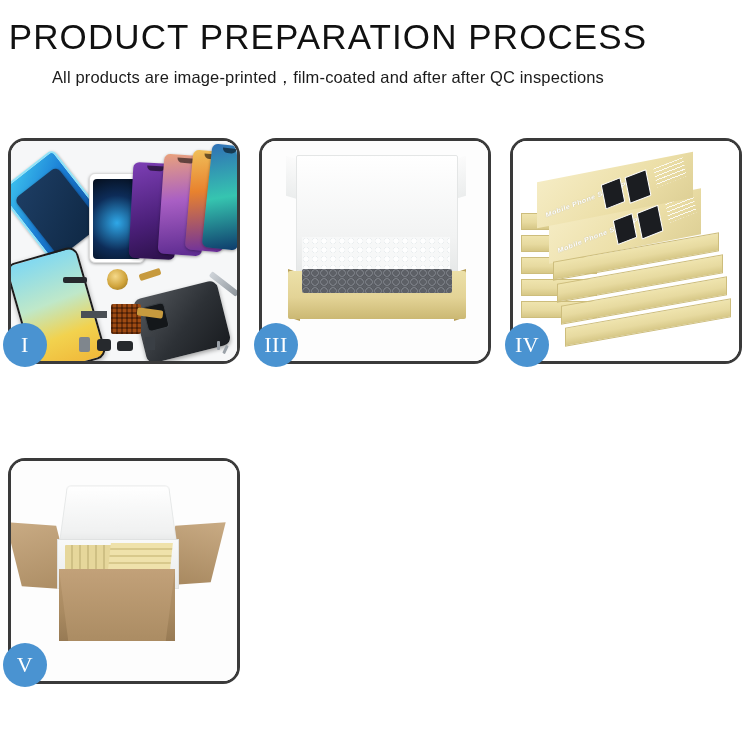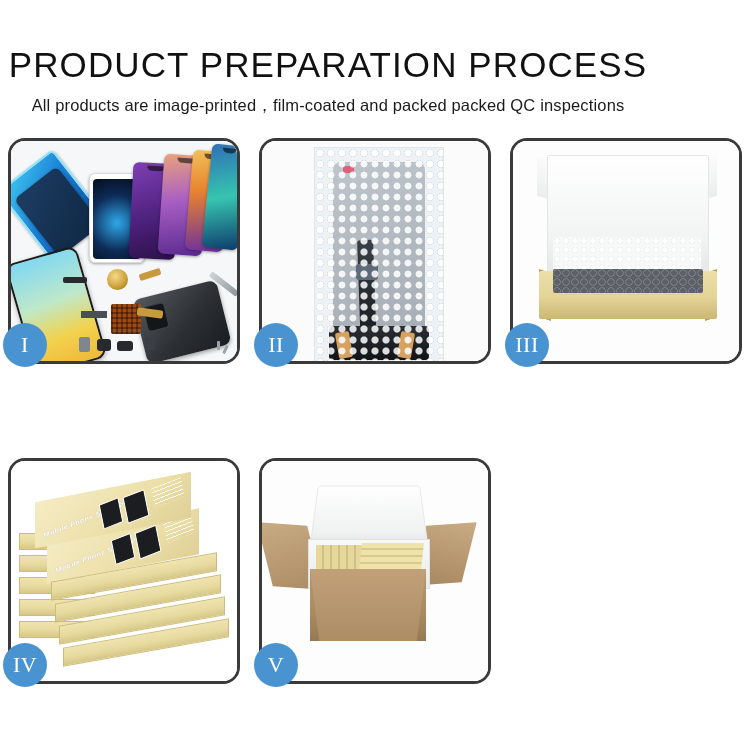--- a/index.html
+++ b/index.html
@@ -11,21 +11,21 @@
     width: 750px;
     height: 750px;
     font-family: "Liberation Sans", sans-serif;
     overflow: hidden;
     position: relative;
   }
 
   
   .header {
     width: 656px;
-    padding-top: 44px;
+    padding-top: 16px;
     text-align: center;
     box-sizing: border-box;
   }
   .page-title {
     font-family: "Liberation Sans", sans-serif;
     font-size: 35px;
     font-weight: 400;
     letter-spacing: 1.1px;
     color: #111111;
     margin: 0;
@@ -367,21 +367,21 @@
     transform: rotate(17deg);
   }
   .c6-tab1 { position:absolute; left:58px; top:84px; width:15px; height:22px; background:#a58760; }
   .c6-tab2 { position:absolute; left:62px; top:148px; width:13px; height:18px; background:#9c7e58; }
 </style>
 </head>
 <body>
 
 <div class="header">
   <h1 class="page-title">PRODUCT PREPARATION PROCESS</h1>
-  <p class="page-subtitle">All products are image-printed，film-coated and packed packed QC inspections</p>
+  <p class="page-subtitle">All products are image-printed，film-coated and after after QC inspections</p>
 </div>
 
 <div class="panel-grid">
 
   <div class="panel">
     <div class="panel-clip">
       <div class="p1-bg"></div>
       <div class="phone-fan">
         <div class="scr scr-a"></div>
         <div class="scr-a2"></div>
@@ -415,36 +415,20 @@
       <div class="part smallblack sb3"></div>
       <div class="part sb4"></div>
       <div class="part sb5"></div>
       <div class="part screws"></div>
       <div class="part screws2"></div>
       <div class="tweezer"></div>
     </div>
     <div class="badge">I</div>
   </div>
 
-  <div class="panel">
-    <div class="panel-clip">
-      <div class="p2-bg"></div>
-      <div class="bubble-bag">
-        <div class="bb-screen"></div>
-        <div class="bb-pink"></div>
-        <div class="bb-flex"></div>
-        <div class="bb-conn"></div>
-        <div class="bb-bot"></div>
-        <div class="bb-tape-l"></div>
-        <div class="bb-tape-r"></div>
-        <div class="bb-overlay"></div>
-      </div>
-    </div>
-    <div class="badge">II</div>
-  </div>
 
   <div class="panel">
     <div class="panel-clip">
       <div class="p3-bg"></div>
       <div class="p3-lid-flapL"></div>
       <div class="p3-lid-flapR"></div>
       <div class="p3-lid"></div>
       <div class="p3-foam"></div>
       <div class="p3-tray-endL"></div>
       <div class="p3-tray-endR"></div>

